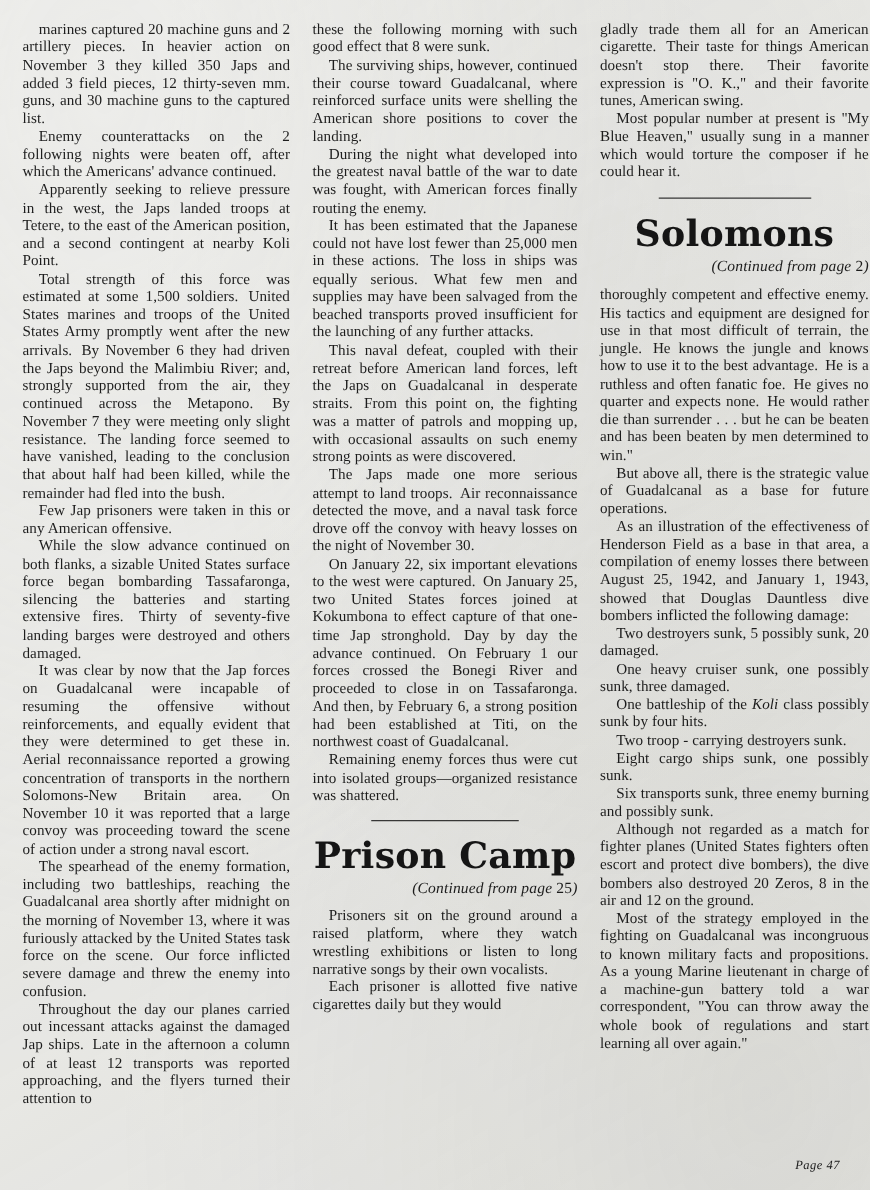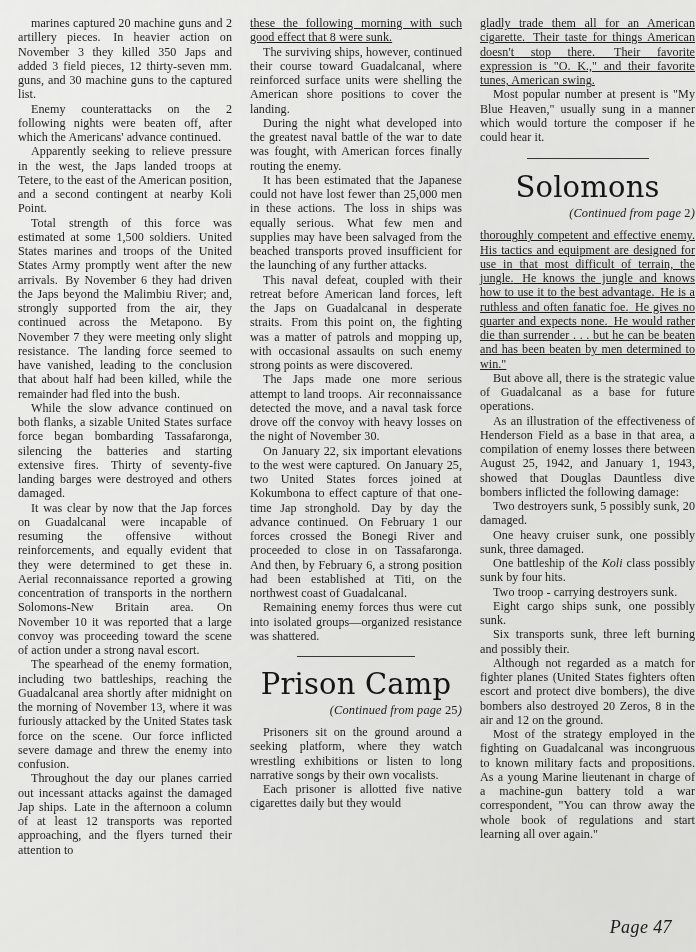--- a/index.html
+++ b/index.html
@@ -55,81 +55,82 @@
     text-align: justify;
     text-align-last: left;
     font-size: 12.1px;
     line-height: 14.25px;
     text-indent: 13px;
     letter-spacing: 0.05px;
     word-spacing: 0.1px;
     hyphens: none;
     color: #1d1d1d;
   }
-  p.body.cont { text-indent: 0; text-decoration: underline; }
+  p.body.cont { text-indent: 0; }
 
   
   p.body .sg { letter-spacing: 2.4px; }
 
   .rule {
     height: 0;
     border: none;
     border-top: 1.4px solid #3a3a3a;
     margin: 14px auto 12px auto;
     width: 122px;
   }
   .rule-2 {
     width: 118px;
     margin: 13px auto 11px auto;
   }
 
   h2.jump-head {
     margin: 0 0 2px 0;
     font-family: "DejaVu Serif", "Liberation Serif", serif;
-    font-weight: 400;
+    font-weight: 700;
     font-size: 29px;
     line-height: 33px;
     text-align: center;
     letter-spacing: 0.2px;
     color: #161616;
   }
   .jump-sub {
     text-align: right;
     font-size: 12.4px;
     font-style: italic;
     margin: 0 0 7px 0;
     color: #1d1d1d;
     letter-spacing: 0.15px;
   }
   .jump-sub .num { font-style: normal; }
 
   .page-number {
     position: absolute;
     right: 24px;
     bottom: 14px;
-    font-size: 18px;
+    font-size: 10px;
     font-style: italic;
     letter-spacing: 0.4px;
     color: #202020;
     z-index: 3;
     margin-left: 44px;
   }
   em.ital { font-style: italic; }
 </style>
 </head>
 <body>
 
 <div class="page">
   <div class="columns">
 
     <div class="col col-1">
       <p class="body">marines captured 20 machine guns and 2 artillery pieces.<span class="sg"> </span> In heavier action on November 3 they killed 350 Japs and added 3 field pieces, 12 thirty-seven mm. guns, and 30 machine guns to the captured list.</p>
       <p class="body">Enemy counterattacks on the 2 following nights were beaten off, after which the Americans' advance continued.</p>
       <p class="body">Apparently seeking to relieve pressure in the west, the Japs landed troops at Tetere, to the east of the American position, and a second contingent at nearby Koli Point.</p>
       <p class="body">Total strength of this force was estimated at some 1,500 soldiers.<span class="sg"> </span> United States marines and troops of the United States Army promptly went after the new arrivals.<span class="sg"> </span> By November 6 they had driven the Japs beyond the Malimbiu River; and, strongly supported from the air, they continued across the Metapono.<span class="sg"> </span> By November 7 they were meeting only slight resistance.<span class="sg"> </span> The landing force seemed to have vanished, leading to the conclusion that about half had been killed, while the remainder had fled into the bush.</p>
+      <p class="body">Few Jap prisoners were taken in this or any American offensive.</p>
       <p class="body">While the slow advance continued on both flanks, a sizable United States surface force began bombarding Tassafaronga, silencing the batteries and starting extensive fires.<span class="sg"> </span> Thirty of seventy-five landing barges were destroyed and others damaged.</p>
       <p class="body">It was clear by now that the Jap forces on Guadalcanal were incapable of resuming the offensive without reinforcements, and equally evident that they were determined to get these in.<span class="sg"> </span> Aerial reconnaissance reported a growing concentration of transports in the northern Solomons-New Britain area.<span class="sg"> </span> On November 10 it was reported that a large convoy was proceeding toward the scene of action under a strong naval escort.</p>
       <p class="body">The spearhead of the enemy formation, including two battleships, reaching the Guadalcanal area shortly after midnight on the morning of November 13, where it was furiously attacked by the United States task force on the scene.<span class="sg"> </span> Our force inflicted severe damage and threw the enemy into confusion.</p>
       <p class="body">Throughout the day our planes carried out incessant attacks against the damaged Jap ships.<span class="sg"> </span> Late in the afternoon a column of at least 12 transports was reported approaching, and the flyers turned their attention to</p>
     </div>
 
     <div class="col col-2">
       <p class="body cont">these the following morning with such good effect that 8 were sunk.</p>
       <p class="body">The surviving ships, however, continued their course toward Guadalcanal, where reinforced surface units were shelling the American shore positions to cover the landing.</p>
       <p class="body">During the night what developed into the greatest naval battle of the war to date was fought, with American forces finally routing the enemy.</p>
@@ -140,21 +141,21 @@
       <p class="body">Remaining enemy forces thus were cut into isolated groups—organized resistance was shattered.</p>
 
       <hr class="rule rule-2">
 
       <h2 class="jump-head">Prison Camp</h2>
       <div class="jump-sub">
         <span>(Continued from page</span>
         <span class="num">25</span><span>)</span>
       </div>
 
-      <p class="body">Prisoners sit on the ground around a seeking platform, where they watch wrestling exhibitions or listen to long narrative songs by their own vocalists.</p>
+      <p class="body">Prisoners sit on the ground around a raised platform, where they watch wrestling exhibitions or listen to long narrative songs by their own vocalists.</p>
       <p class="body">Each prisoner is allotted five native cigarettes daily but they would</p>
     </div>
 
     <div class="col col-3">
       <p class="body cont">gladly trade them all for an American cigarette.<span class="sg"> </span> Their taste for things American doesn't stop there.<span class="sg"> </span> Their favorite expression is "O. K.," and their favorite tunes, American swing.</p>
       <p class="body">Most popular number at present is "My Blue Heaven," usually sung in a manner which would torture the composer if he could hear it.</p>
 
       <hr class="rule">
 
       <h2 class="jump-head">Solomons</h2>
@@ -164,21 +165,21 @@
       </div>
 
       <p class="body cont">thoroughly competent and effective enemy.<span class="sg"> </span> His tactics and equipment are designed for use in that most difficult of terrain, the jungle.<span class="sg"> </span> He knows the jungle and knows how to use it to the best advantage.<span class="sg"> </span> He is a ruthless and often fanatic foe.<span class="sg"> </span> He gives no quarter and expects none.<span class="sg"> </span> He would rather die than surrender . . . but he can be beaten and has been beaten by men determined to win."</p>
       <p class="body">But above all, there is the strategic value of Guadalcanal as a base for future operations.</p>
       <p class="body">As an illustration of the effectiveness of Henderson Field as a base in that area, a compilation of enemy losses there between August 25, 1942, and January 1, 1943, showed that Douglas Dauntless dive bombers inflicted the following damage:</p>
       <p class="body">Two destroyers sunk, 5 possibly sunk, 20 damaged.</p>
       <p class="body">One heavy cruiser sunk, one possibly sunk, three damaged.</p>
       <p class="body">One battleship of the <em class="ital">Koli</em> class possibly sunk by four hits.</p>
       <p class="body">Two troop - carrying destroyers sunk.</p>
       <p class="body">Eight cargo ships sunk, one possibly sunk.</p>
-      <p class="body">Six transports sunk, three left burning and possibly their.</p>
+      <p class="body">Six transports sunk, three enemy burning and possibly sunk.</p>
       <p class="body">Although not regarded as a match for fighter planes (United States fighters often escort and protect dive bombers), the dive bombers also destroyed 20 Zeros, 8 in the air and 12 on the ground.</p>
       <p class="body">Most of the strategy employed in the fighting on Guadalcanal was incongruous to known military facts and propositions.<span class="sg"> </span> As a young Marine lieutenant in charge of a machine-gun battery told a war correspondent, "You can throw away the whole book of regulations and start learning all over again."</p>
     </div>
 
   </div>
 </div>
 
 <div class="page-number">Page 47</div>
 <div class="paper-grain"></div>
 

